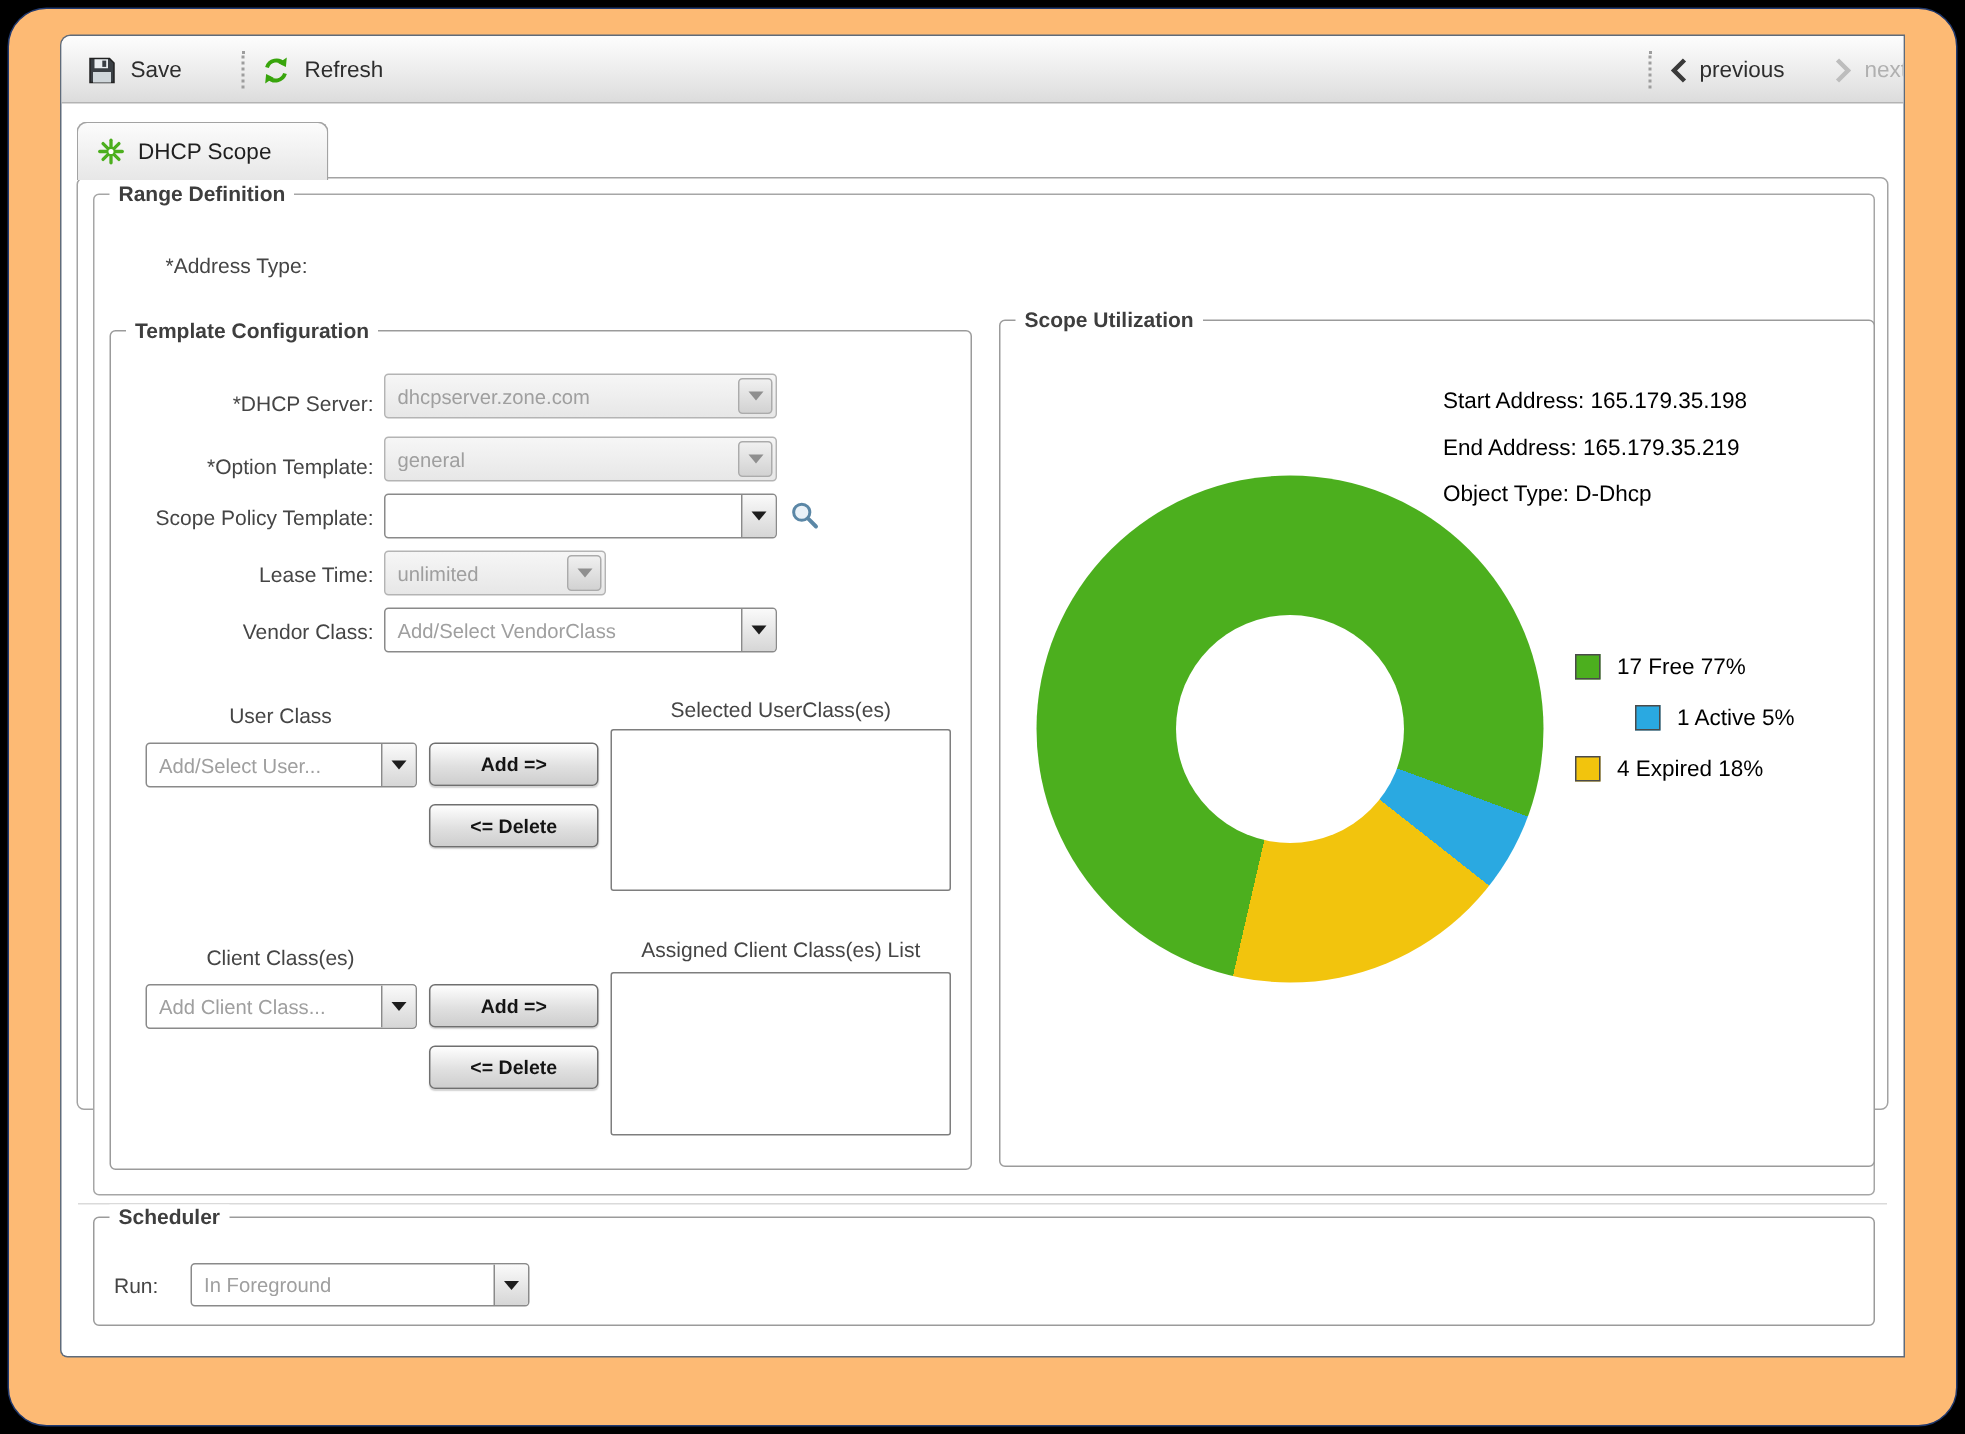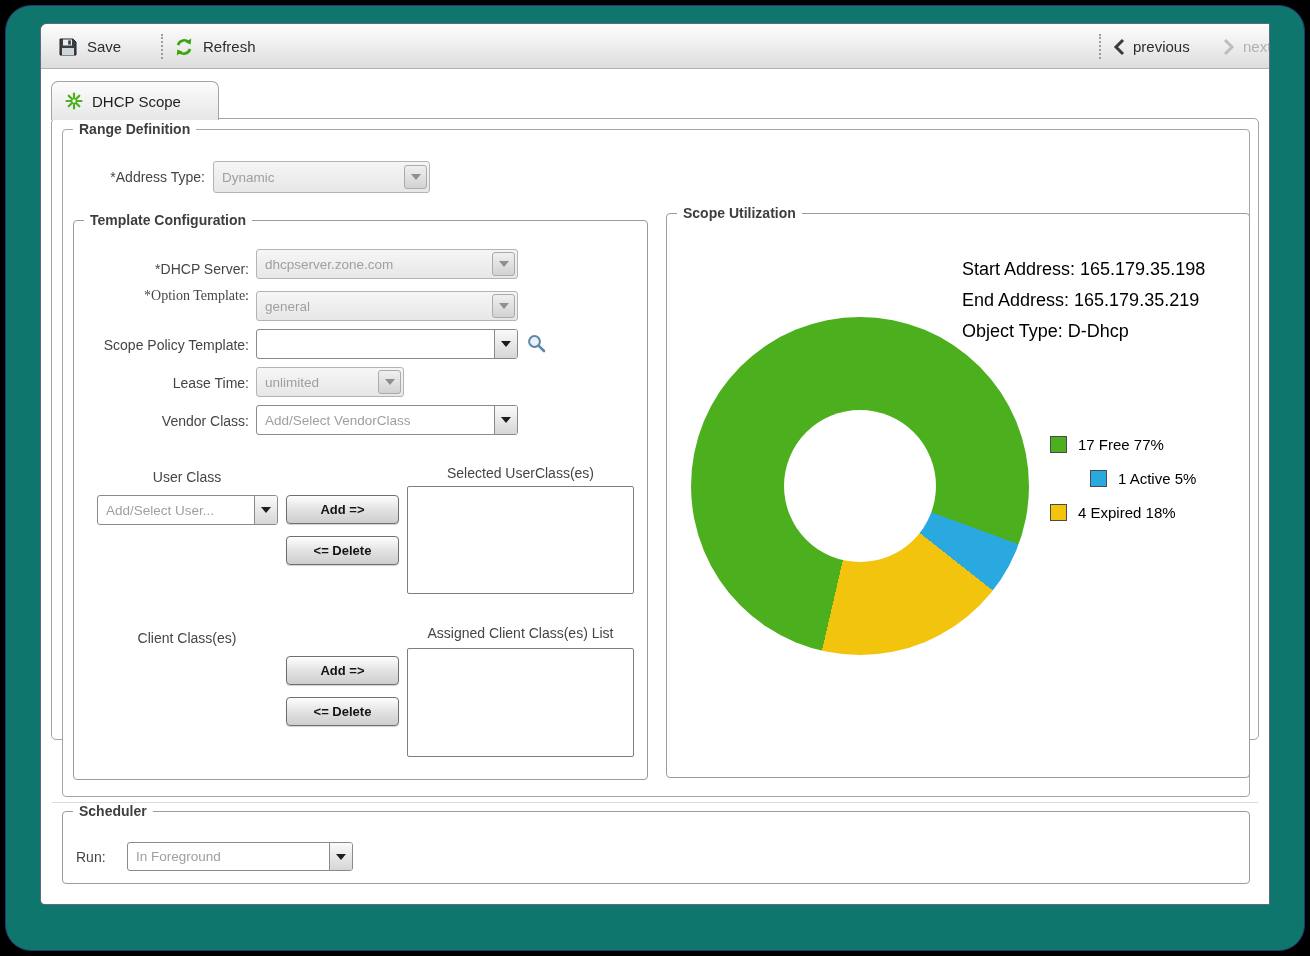--- a/index.html
+++ b/index.html
@@ -1,19 +1,19 @@
 <!DOCTYPE html>
 <html><head>
 <meta charset="utf-8">
 <style>
   * { margin:0; padding:0; box-sizing:border-box; }
   html,body { width:1310px; height:956px; }
   body { background:#000; font-family:"Liberation Sans", sans-serif; position:relative; overflow:hidden; }
 
-  .frame { position:absolute; inset:5px; background:#0f766e; border-radius:26px; border:1px solid #20396f; }
+  .frame { position:absolute; inset:5px; background:#fdba74; border-radius:26px; border:1px solid #20396f; }
 
   .window { position:absolute; left:35px; top:18px; width:1228px; height:880px; background:#ffffff;
             border-radius:6px 0 0 4px; overflow:hidden; box-shadow:0 0 0 1px #5f6b7a; }
 
   
   .toolbar { position:absolute; left:0; top:0; width:1228px; height:45px;
              background:linear-gradient(#fdfdfd,#ececec 55%,#dcdcdc); border-bottom:1px solid #b3b3b3; overflow:hidden; }
   .tool-item { position:absolute; top:0; height:45px; display:flex; align-items:center; gap:8px;
                font-size:15px; color:#2d2d2d; cursor:default; white-space:nowrap; }
   .tool-item.dim { color:#b0b0b0; }
@@ -59,21 +59,21 @@
 
   
   .btn { position:absolute; width:113px; height:29px; display:flex; align-items:center; justify-content:center;
          background:linear-gradient(#fefefe,#e0e0e0 55%,#cecece); border:1px solid #6f6f6f; border-radius:4px;
          font-size:13px; font-weight:bold; color:#141414; box-shadow:0 1px 1px rgba(0,0,0,.18); cursor:default; }
 
   
   .listbox { position:absolute; background:#fff; border:1px solid #7e7e7e; border-radius:2px; }
 
   
-  .info-line { position:absolute; left:295px; font-size:18px; color:#000; white-space:nowrap; }
+  .info-line { position:absolute; left:295px; font-size:15px; color:#000; white-space:nowrap; }
   .donut { position:absolute; left:24px; top:103px; width:338px; height:338px; border-radius:50%; }
   .donut-hole { position:absolute; left:93px; top:93px; width:152px; height:152px; border-radius:50%; background:#fff; }
   .legend-row { position:absolute; left:383px; display:flex; align-items:flex-end; gap:11px; }
   .legend-swatch { width:17px; height:17px; border:1px solid #4a4a4a; flex:0 0 auto; }
   .legend-text { font-size:15px; color:#000; white-space:nowrap; }
 </style>
 </head>
 <body>
 
 <div class="frame">
@@ -132,39 +132,33 @@
       <span>DHCP Scope</span>
     </div>
 
     <div class="panel">
       <div class="panel-divider"></div>
 
       <div class="groupbox gb-range">
         <span class="gb-legend">Range Definition</span>
 
         <span class="flabel right" style="left:5px; top:39px; width:137px;">*Address Type:</span>
-        <div class="combo disabled" style="left:150px; top:31px; width:217px; height:32px;">
-          <span class="combo-text">Dynamic</span>
-          <span class="combo-btn">
-              <i class="tri"></i>
-            </span>
-        </div>
 
         <div class="groupbox gb-dyncfg">
           <span class="gb-legend">Template Configuration</span>
 
           <span class="flabel right" style="left:5px; top:40px; width:170px;">*DHCP Server:</span>
           <div class="combo disabled" style="left:182px; top:28px; width:262px;justify-content:flex-end;">
             <span class="combo-text">dhcpserver.zone.com</span>
             <span class="combo-btn">
                 <i class="tri"></i>
               </span>
           </div>
 
-          <span class="flabel right" style="left:5px; top:67px; width:170px;font-family:Liberation Serif, serif;">*Option Template:</span>
+          <span class="flabel right" style="left:5px; top:82px; width:170px;">*Option Template:</span>
           <div class="combo disabled" style="left:182px; top:70px; width:262px;">
             <span class="combo-text">general</span>
             <span class="combo-btn">
                 <i class="tri"></i>
               </span>
           </div>
 
           <span class="flabel right" style="left:5px; top:116px; width:170px;">Scope Policy Template:</span>
           <div class="combo" style="left:182px; top:108px; width:262px;">
             <span class="combo-text"></span>
@@ -203,20 +197,26 @@
           <div class="btn" style="left:212px; top:274px;">
             <span>Add =&gt;</span>
           </div>
           <div class="btn" style="left:212px; top:315px;">
             <span>&lt;= Delete</span>
           </div>
           <span class="flabel center" style="left:333px; top:244px; width:227px;">Selected UserClass(es)</span>
           <div class="listbox" style="left:333px; top:265px; width:227px; height:108px;"></div>
 
           <span class="flabel center" style="left:23px; top:409px; width:180px;">Client Class(es)</span>
+          <div class="combo" style="left:23px; top:435px; width:181px;">
+            <span class="combo-text">Add Client Class...</span>
+            <span class="combo-btn">
+                <i class="tri"></i>
+              </span>
+          </div>
           <div class="btn" style="left:212px; top:435px;">
             <span>Add =&gt;</span>
           </div>
           <div class="btn" style="left:212px; top:476px;">
             <span>&lt;= Delete</span>
           </div>
           <span class="flabel center" style="left:323px; top:404px; width:247px;">Assigned Client Class(es) List</span>
           <div class="listbox" style="left:333px; top:427px; width:227px; height:109px;"></div>
         </div>
 

